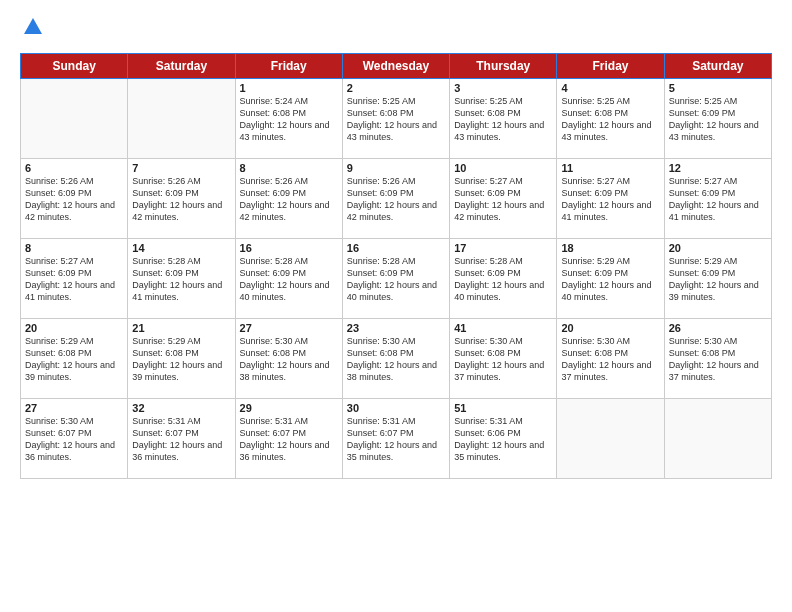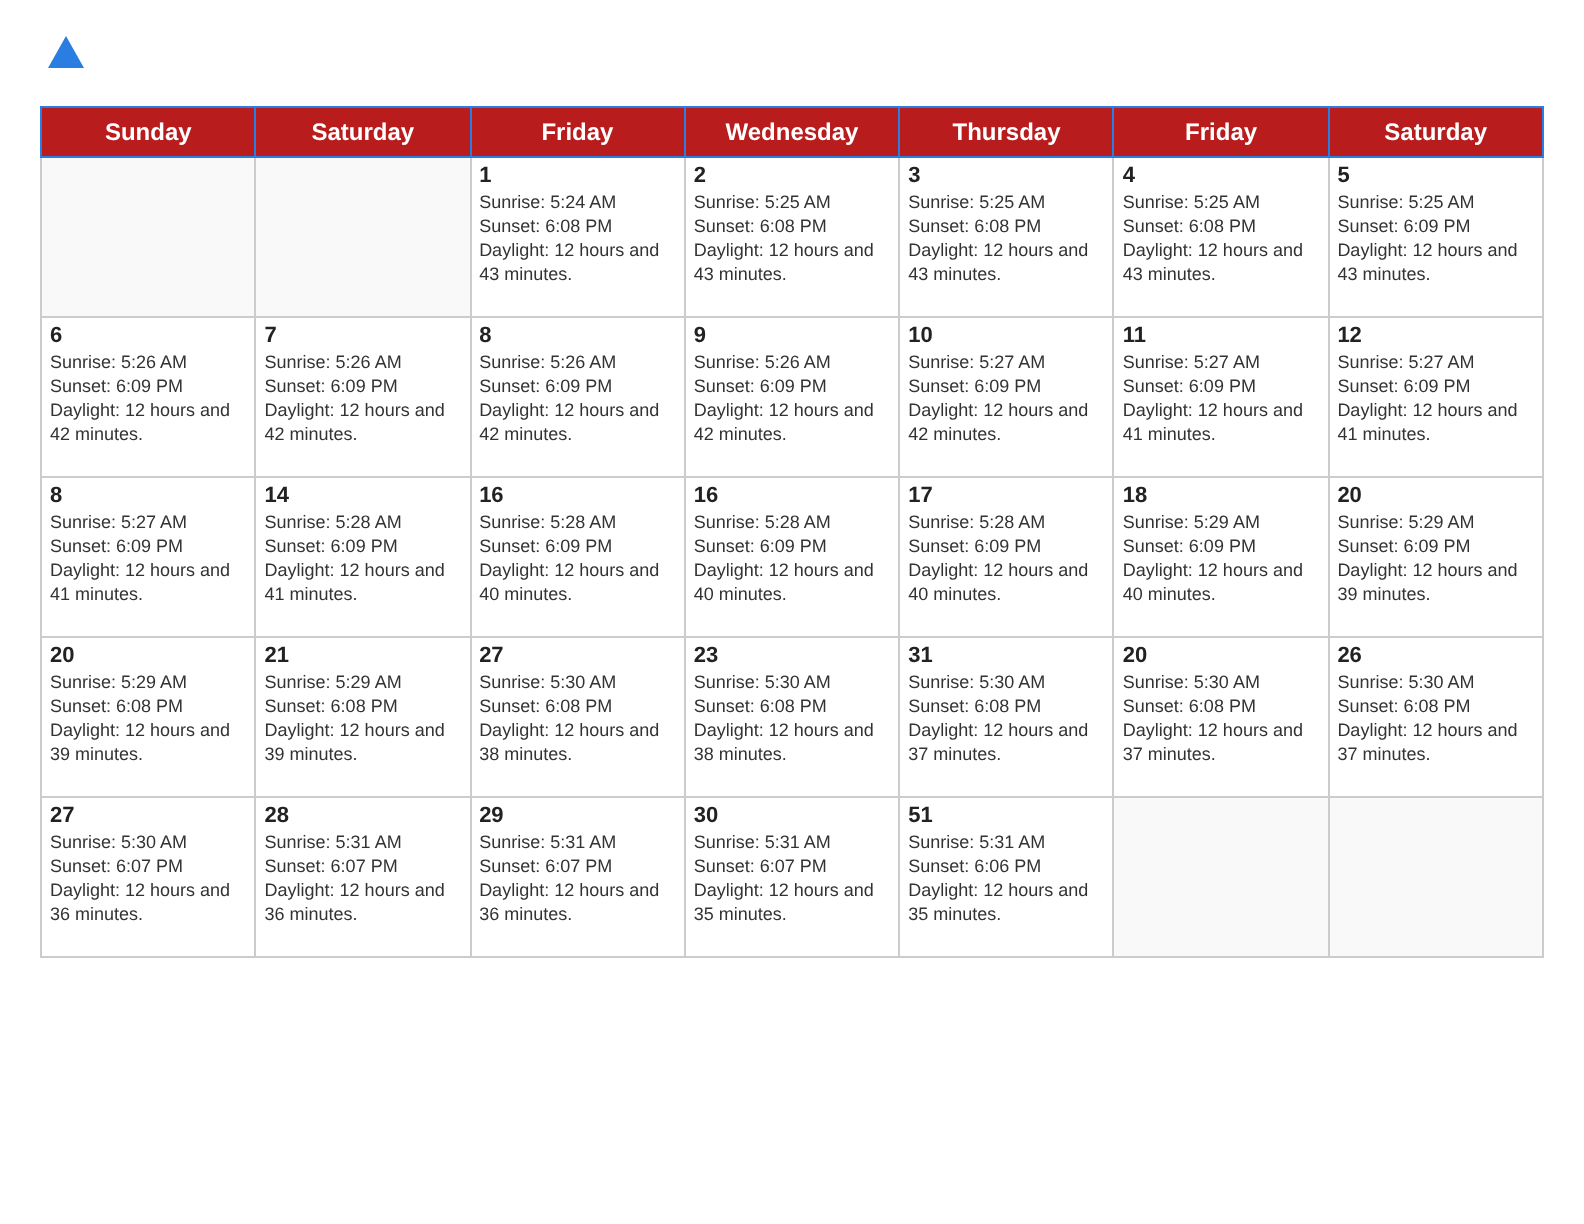--- a/index.html
+++ b/index.html
@@ -223,39 +223,39 @@
           </td>
           <td>
             <span class="day-num">27</span>
             <div class="cell-text">Sunrise: 5:30 AM<br>Sunset: 6:08 PM<br>Daylight: 12 hours and 38 minutes.</div>
           </td>
           <td>
             <span class="day-num">23</span>
             <div class="cell-text">Sunrise: 5:30 AM<br>Sunset: 6:08 PM<br>Daylight: 12 hours and 38 minutes.</div>
           </td>
           <td>
-            <span class="day-num">31</span>
+            <span class="day-num">41</span>
             <div class="cell-text">Sunrise: 5:30 AM<br>Sunset: 6:08 PM<br>Daylight: 12 hours and 37 minutes.</div>
           </td>
           <td>
             <span class="day-num">20</span>
             <div class="cell-text">Sunrise: 5:30 AM<br>Sunset: 6:08 PM<br>Daylight: 12 hours and 37 minutes.</div>
           </td>
           <td>
             <span class="day-num">26</span>
             <div class="cell-text">Sunrise: 5:30 AM<br>Sunset: 6:08 PM<br>Daylight: 12 hours and 37 minutes.</div>
           </td>
         </tr>
         <tr>
           <td>
             <span class="day-num">27</span>
             <div class="cell-text">Sunrise: 5:30 AM<br>Sunset: 6:07 PM<br>Daylight: 12 hours and 36 minutes.</div>
           </td>
           <td>
-            <span class="day-num">28</span>
+            <span class="day-num">32</span>
             <div class="cell-text">Sunrise: 5:31 AM<br>Sunset: 6:07 PM<br>Daylight: 12 hours and 36 minutes.</div>
           </td>
           <td>
             <span class="day-num">29</span>
             <div class="cell-text">Sunrise: 5:31 AM<br>Sunset: 6:07 PM<br>Daylight: 12 hours and 36 minutes.</div>
           </td>
           <td>
             <span class="day-num">30</span>
             <div class="cell-text">Sunrise: 5:31 AM<br>Sunset: 6:07 PM<br>Daylight: 12 hours and 35 minutes.</div>
           </td>

